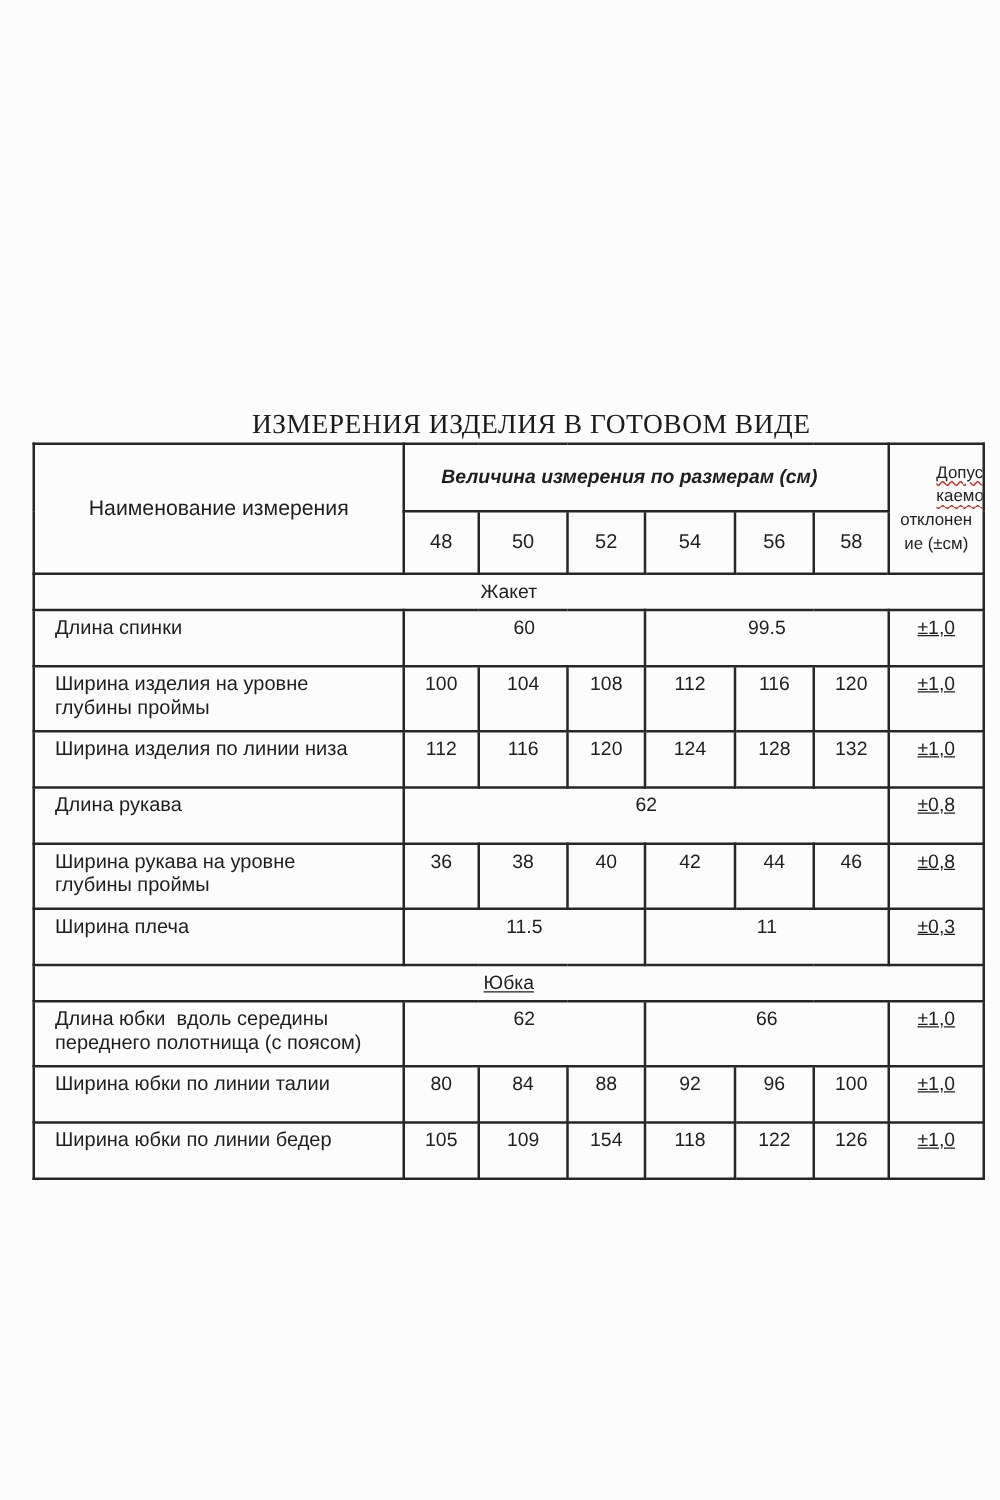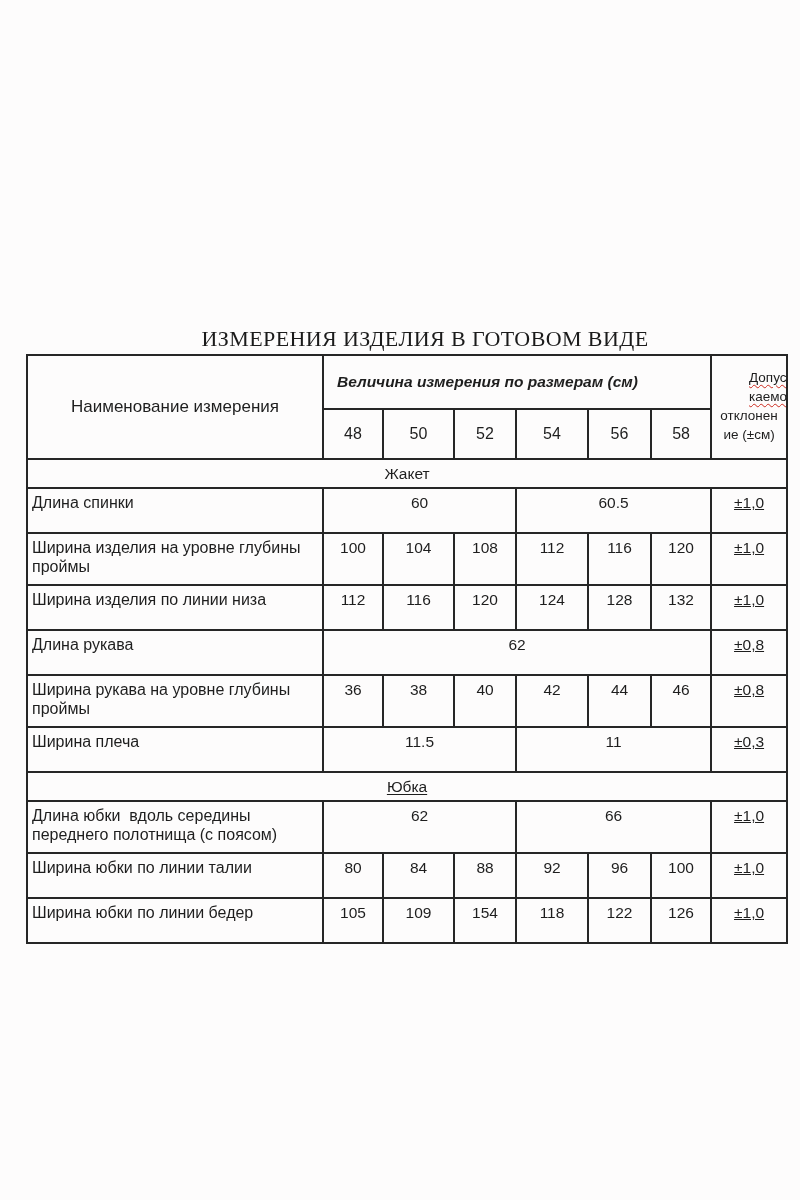--- a/index.html
+++ b/index.html
@@ -35,21 +35,21 @@
 
   thead tr.hrow1 { height:54px; }
   thead tr.hrow2 { height:50px; }
 
   .name-h {
     font-size:17px; font-weight:400; text-align:center; vertical-align:middle;
     padding:2px 4px;
   }
   .value-h {
     font-size:15.5px; font-weight:700; font-style:italic;
-    text-align:left; vertical-align:middle; padding:2px 4px 2px 13px;
+    text-align:left; vertical-align:middle; padding:2px 4px 2px 29px;
   }
   .tol-h {
     font-size:13.5px; font-weight:400; text-align:center; vertical-align:middle;
     line-height:1.4; padding:2px 1px;
   }
   .tol-line { display:block; }
   .tol-line.wavy {
     text-decoration-line:underline;
     text-decoration-style:wavy;
     text-decoration-color:var(--wavy);
@@ -64,21 +64,21 @@
   }
 
   .section-cell {
     text-align:center; vertical-align:middle;
     font-size:15.5px; padding:4px 2px; height:29px;margin-top:36px;
   }
   .section-cell.u { text-decoration:underline; text-underline-offset:2px; }
 
   .name-cell {
     font-size:16px; line-height:19px; vertical-align:top;
-    padding:4px 20px 8px 4px;
+    padding:4px 20px 8px 16px;
     white-space:pre-wrap;
   }
   .val-cell {
     font-size:15.5px; line-height:19px; text-align:center; vertical-align:top;
     padding:4px 2px 20px 2px;
   }
   .tol-cell {
     font-size:15.5px; line-height:19px; text-align:center; vertical-align:top;
     padding:4px 2px 8px 2px;
     text-decoration:underline;
@@ -122,21 +122,21 @@
           <th class="size-th">58</th>
         </tr>
     </thead>
     <tbody>
         <tr>
           <td colspan="8" class="section-cell">Жакет</td>
         </tr>
         <tr>
           <td class="name-cell">Длина спинки</td>
           <td class="val-cell" colspan="3">60</td>
-          <td class="val-cell" colspan="3">60.5</td>
+          <td class="val-cell" colspan="3">99.5</td>
           <td class="tol-cell">±1,0</td>
         </tr>
         <tr>
           <td class="name-cell">Ширина изделия на уровне глубины проймы</td>
           <td class="val-cell" colspan="1">100</td>
           <td class="val-cell" colspan="1">104</td>
           <td class="val-cell" colspan="1">108</td>
           <td class="val-cell" colspan="1">112</td>
           <td class="val-cell" colspan="1">116</td>
           <td class="val-cell" colspan="1">120</td>

